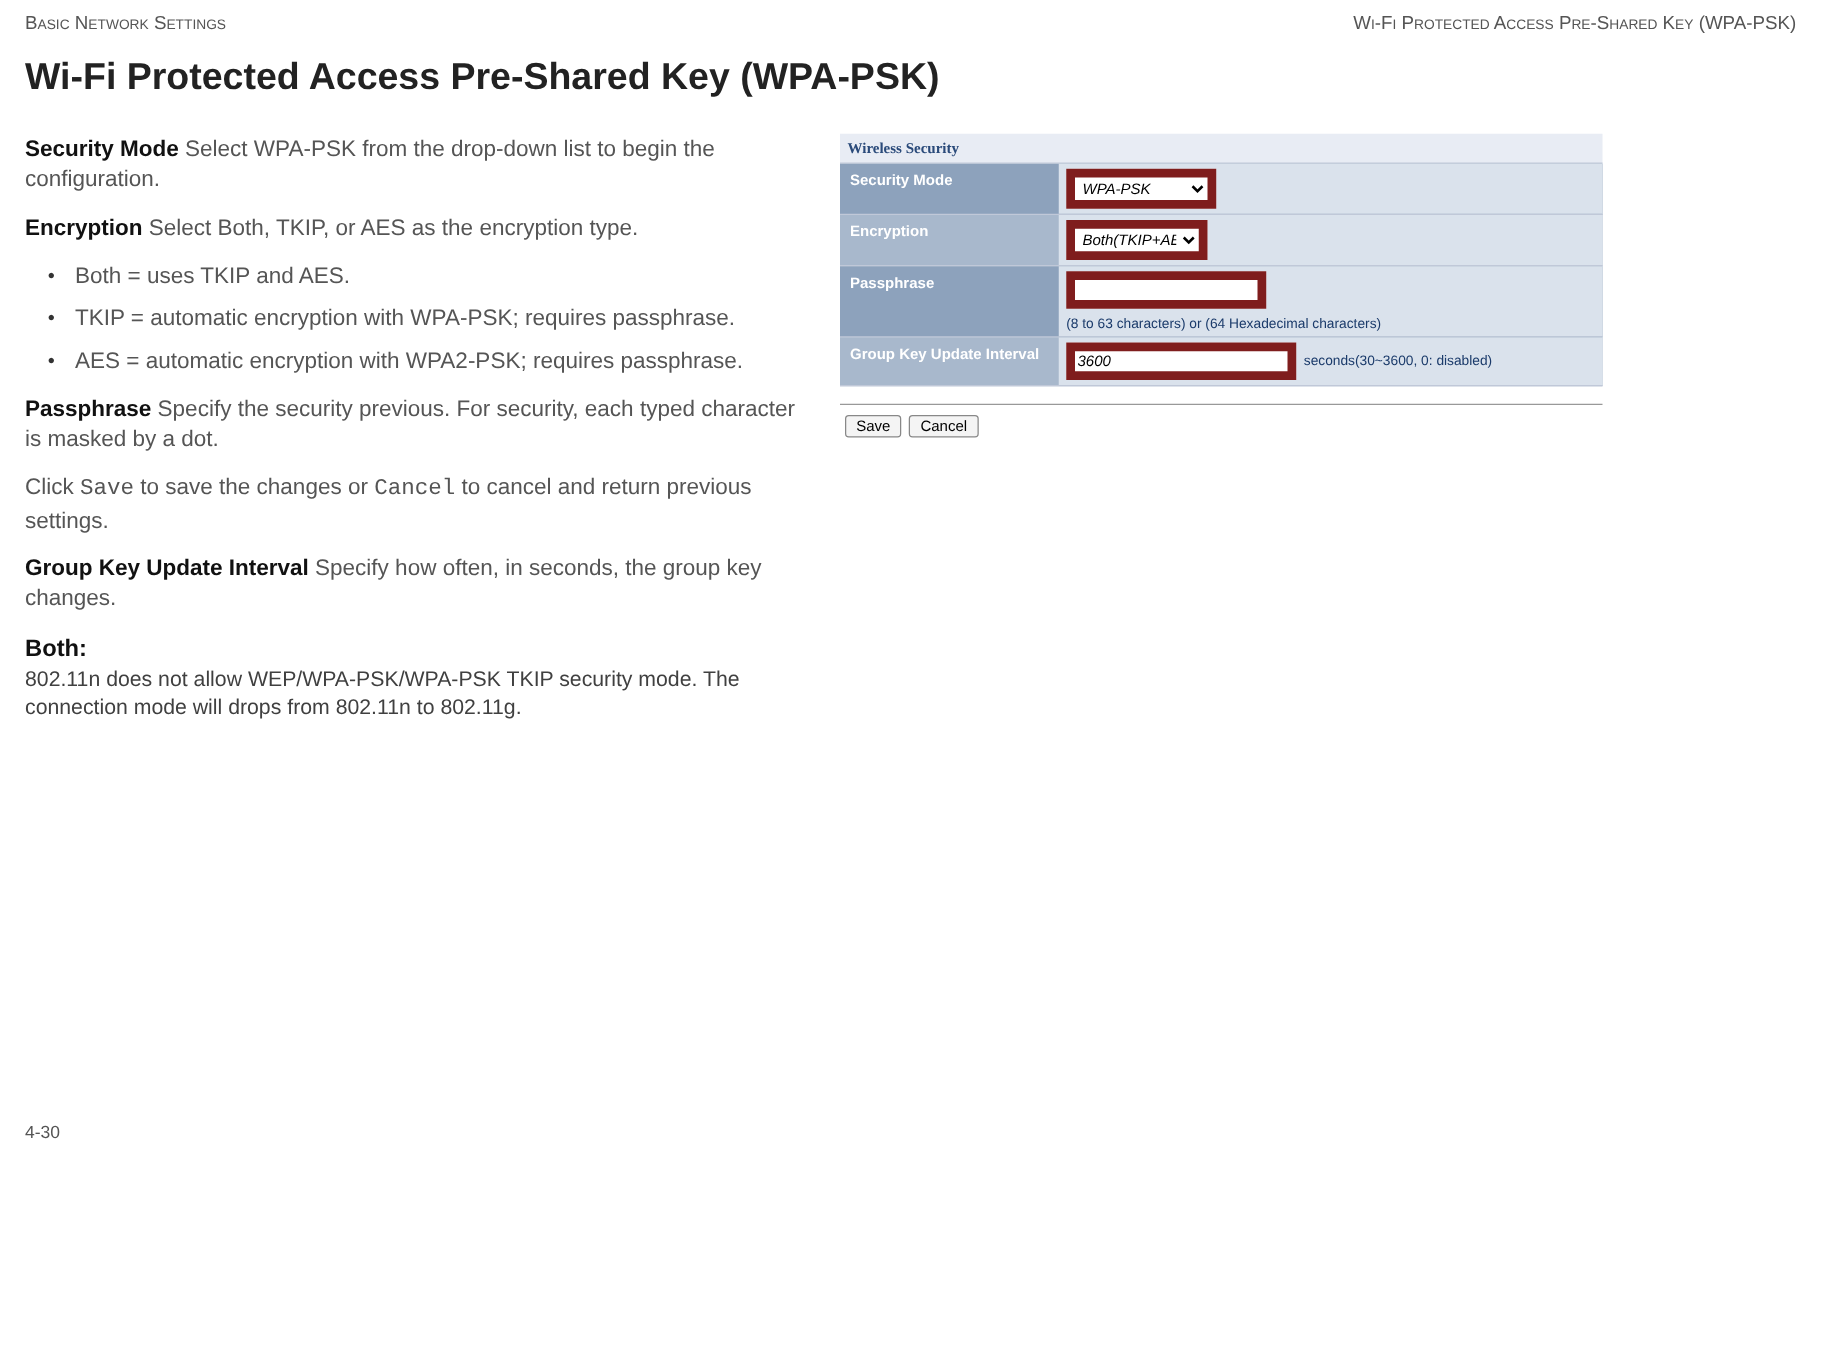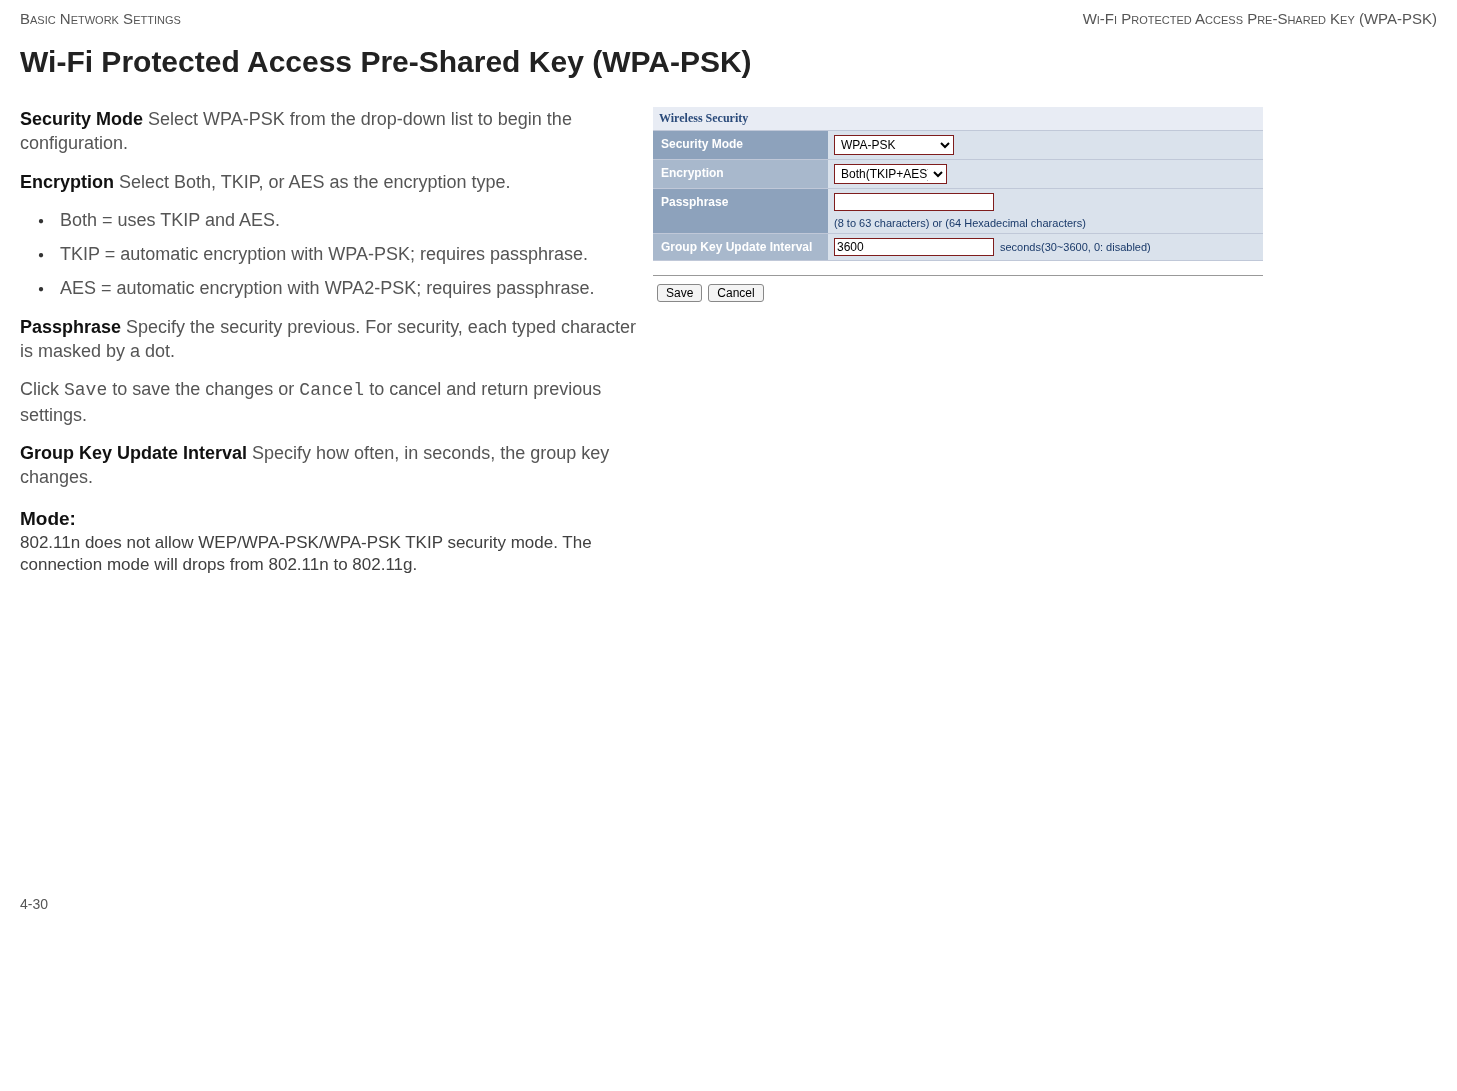--- a/index.html
+++ b/index.html
@@ -20,21 +20,21 @@
     }
     .page-title {
       font-family: Verdana, Geneva, sans-serif;
       font-size: 30px;
       font-weight: bold;
       color: #222;
       margin-bottom: 28px;
     }
     .content-row {
       display: flex;
-      gap: 13px;
+      gap: 32px;
     }
     .left-col {
       width: 620px;
       flex-shrink: 0;
     }
     .right-col {
       flex: 1;
     }
     .para {
       font-size: 18px;
@@ -115,28 +115,29 @@
       padding: 4px 6px;
       display: flex;
       align-items: center;
       gap: 6px;
       flex-wrap: wrap;
     }
     .panel-value.tall { min-height: 42px; align-items: flex-start; flex-direction: column; }
     select, input[type="text"] {
       font-size: 12px;
       padding: 1px 2px;
-      border: 1px solid #7f1d1d;
+      border: 7px solid #7f1d1d;
       background: #fff;
       font-family: Arial;
+      font-style: italic;
     }
     .select-security { width: 120px; }
     .select-encryption { width: 113px; }
     .input-pass { width: 160px; }
-    .input-interval { width: 160px; }
+    .input-interval { width: 184px; }
     .hint {
       color: #1a3a6a;
       font-weight: normal;
       font-size: 11px;
     }
     .panel-hr {
       border: none;
       border-top: 1px solid #999;
       margin: 14px 0 8px 0;
     }
@@ -192,21 +193,21 @@
     </p>
 
     <p class="para">
       <span>Click </span><span class="monobtn">Save</span><span> to save the changes or </span><span class="monobtn">Cancel</span><span> to cancel and return previous settings.</span>
     </p>
 
     <p class="para">
       <b>Group Key Update Interval</b><span>  Specify how often, in seconds, the group key changes.</span>
     </p>
 
-    <div class="note-label">Mode:</div>
+    <div class="note-label">Both:</div>
     <div class="note-text">802.11n does not allow WEP/WPA-PSK/WPA-PSK TKIP security mode. The connection mode will drops from 802.11n to 802.11g.</div>
   </div>
 
   <div class="right-col">
     <div class="panel">
       <div class="panel-title">Wireless Security</div>
 
       <div class="panel-row alt1">
         <div class="panel-label">Security Mode</div>
         <div class="panel-value">

